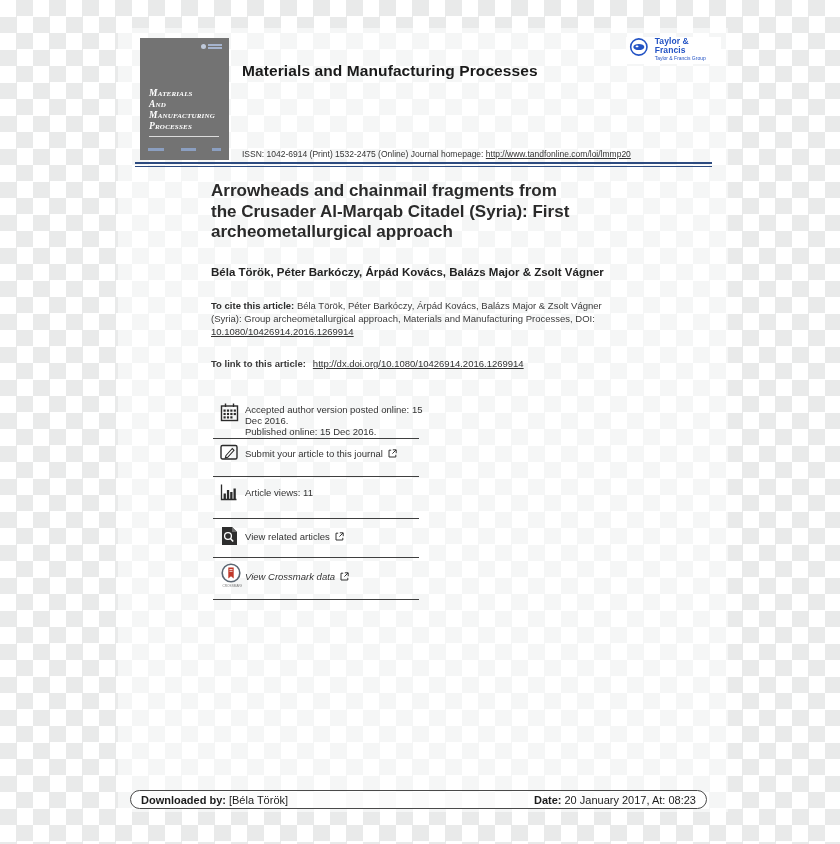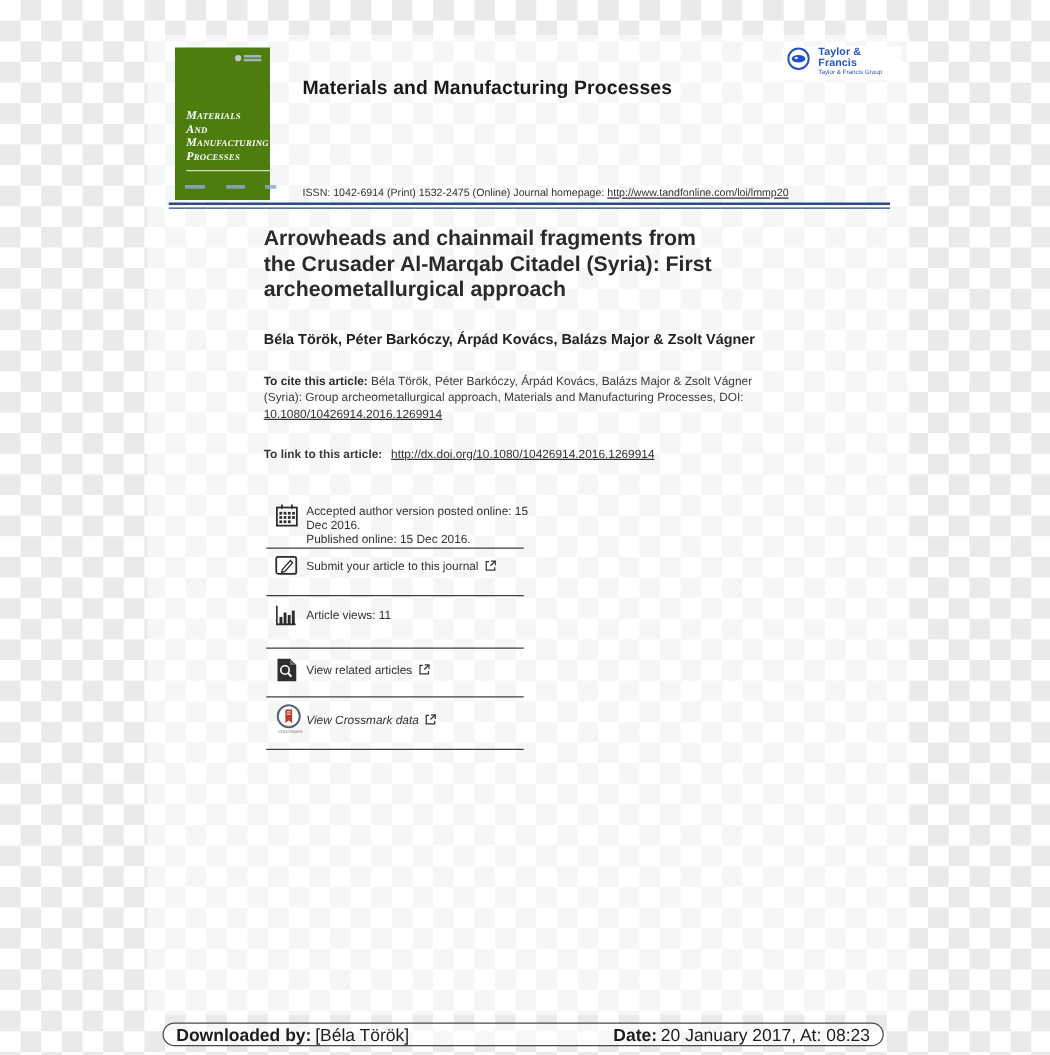--- a/index.html
+++ b/index.html
@@ -11,21 +11,21 @@
     background-size:33px 33px;
     position:relative;overflow:hidden;
   }
   .page{
     position:absolute;left:118px;top:28px;width:610px;height:784px;
     background:rgba(255,255,255,0.55);
   }
   .abs{position:absolute;}
 
   
-  .cover{left:22px;top:10px;width:76px;height:122px;background:#4d7c0f;}
+  .cover{left:22px;top:10px;width:89px;height:122px;background:#737373;}
   .cover-mini{position:absolute;right:7px;top:6px;display:flex;gap:2px;align-items:center;opacity:.85;}
   .cover-mini .dot{width:5px;height:5px;border-radius:50%;background:#cdd8ec;}
   .cover-mini .bars{display:flex;flex-direction:column;gap:1px;}
   .cover-mini .bars i{display:block;width:14px;height:2px;background:#aebfdd;}
   .cover-title{position:absolute;left:9px;top:50px;color:#ffffff;
     font-family:"Liberation Serif",serif;font-style:italic;font-variant:small-caps;
     font-weight:700;font-size:9.5px;line-height:11px;letter-spacing:.2px;}
   .cover-rule{position:absolute;left:9px;top:98px;width:70px;height:1px;background:rgba(255,255,255,.75);}
   .cover-foot{position:absolute;left:8px;top:110px;width:73px;display:flex;justify-content:space-between;}
   .cover-foot i{display:block;height:3px;background:#8fa7cf;opacity:.85;}
@@ -56,23 +56,23 @@
   .to-link .u{margin-left:7px;}
 
   
   .ic{position:absolute;left:102px;}
   .rowtxt{position:absolute;left:127px;font-size:9.5px;color:#333;line-height:11.2px;white-space:nowrap;}
   .rowtxt .ext{margin-left:5px;vertical-align:-1px;}
   .sep{position:absolute;left:95px;width:206px;border-top:1.5px solid #3f3f3f;}
 
   .footer{left:0;top:721px;width:610px;text-align:center;font-size:9px;line-height:11.5px;color:#333;}
 
-  .pill{left:12px;top:790px;width:577px;height:19px;border:1.5px solid #4a4a4a;border-radius:11px;
+  .pill{left:12px;top:762px;width:577px;height:19px;border:1.5px solid #4a4a4a;border-radius:11px;
     box-sizing:border-box;display:flex;align-items:center;justify-content:space-between;
-    padding:0 10px;font-size:14px;color:#1c1c1c;background:rgba(255,255,255,.6);}
+    padding:0 10px;font-size:11px;color:#1c1c1c;background:rgba(255,255,255,.6);}
   .pill b{margin-right:3px;}
   .pill .grp{display:flex;align-items:center;white-space:nowrap;}
 </style>
 </head>
 <body>
 
 <div class="page">
 
   <div class="abs cover">
     <div class="cover-mini">

